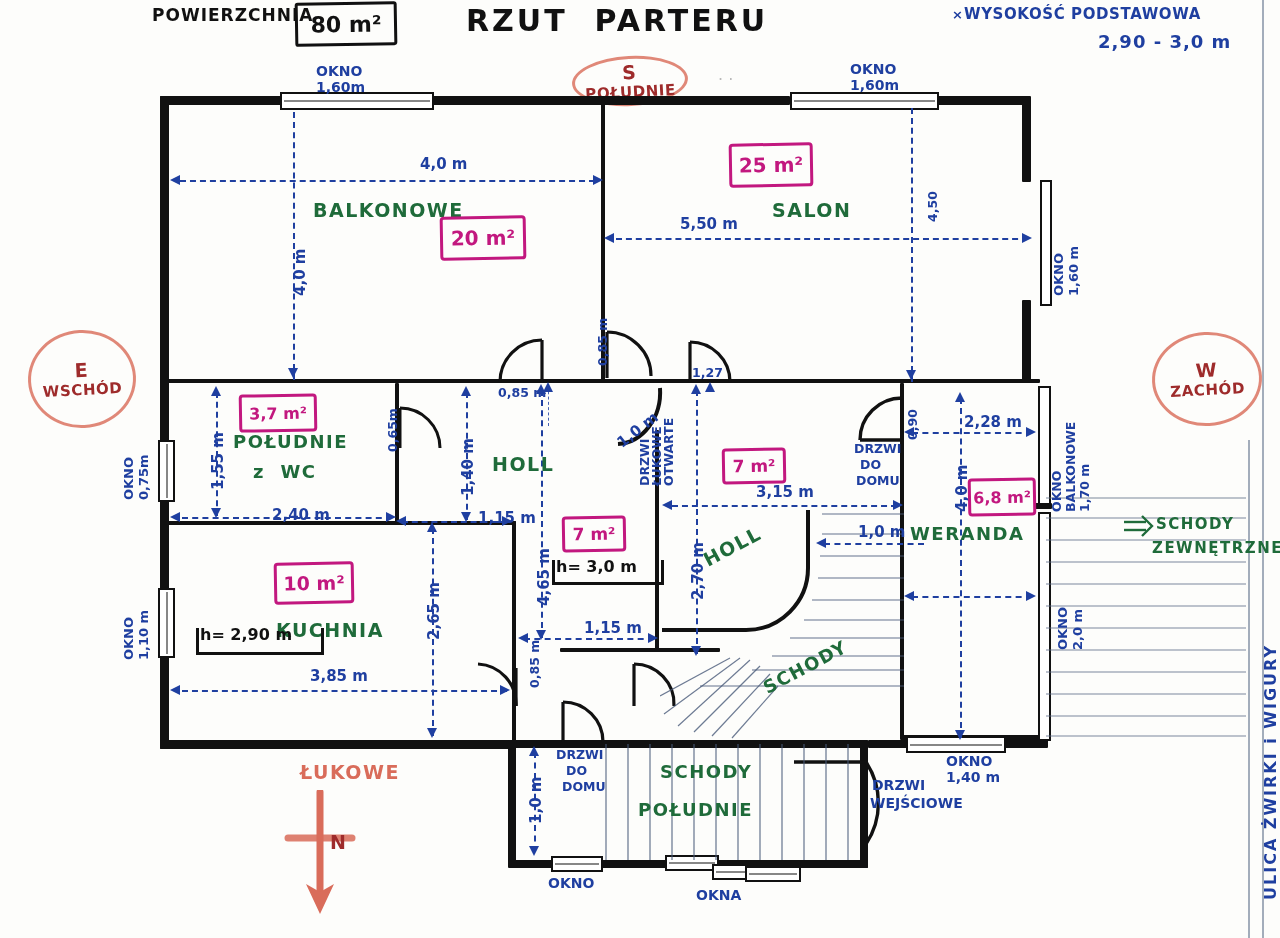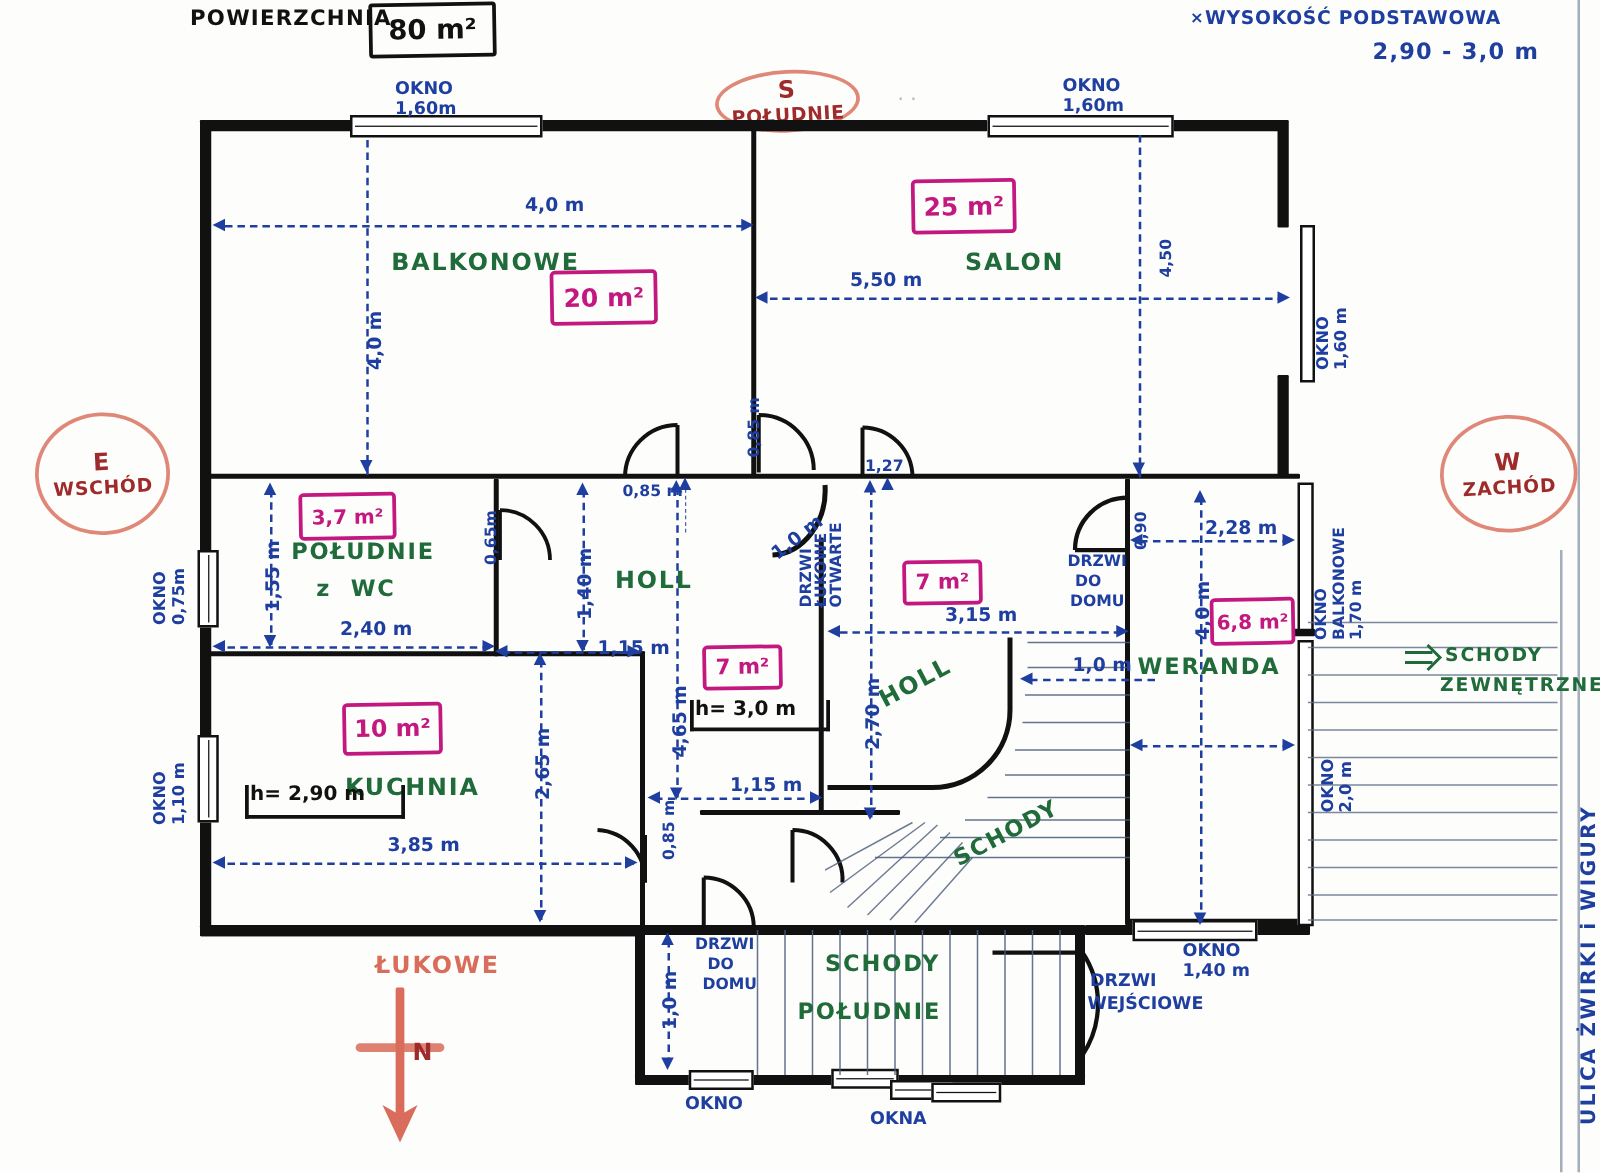--- a/index.html
+++ b/index.html
@@ -82,20 +82,21 @@
 <body>
 
 <div id="sheet">
 
   <div class="lbl hand-l" style="left:152px;top:6px;font-size:17px;color:#111;letter-spacing:1px;">POWIERZCHNIA</div>
 
   <div class="blackbox" style="left:295px;top:2px;width:96px;height:38px;font-size:22px;transform:rotate(-1deg);">
     <span>80 m²</span>
   </div>
 
+  <div class="lbl hand-l" style="left:466px;top:4px;font-size:30px;color:#111;letter-spacing:3px;">RZUT  PARTERU</div>
 
   <div class="lbl lbl-note" style="left:952px;top:8px;font-size:13px;">×</div>
   <div class="lbl lbl-note" style="left:964px;top:6px;font-size:15px;letter-spacing:.6px;">WYSOKOŚĆ PODSTAWOWA</div>
   <div class="lbl lbl-note" style="left:1098px;top:32px;font-size:18px;letter-spacing:1px;">2,90 - 3,0 m</div>
 
   <div class="pageline" style="left:1262px;top:0px;width:1.5px;height:938px;opacity:.55;"></div>
   <div class="pageline" style="left:1248px;top:440px;width:1.5px;height:498px;opacity:.55;"></div>
 
   <div class="lbl lbl-note rot90" style="left:1262px;top:900px;font-size:16px;letter-spacing:2px;">ULICA ŻWIRKI i WIGURY</div>
 
@@ -336,21 +337,21 @@
   <div class="lbl lbl-dim-sm rot90" style="left:926px;top:222px;">4,50</div>
 
   <div class="dimv" style="left:216px;top:392px;height:124px;"></div>
   <div class="arrU" style="left:211px;top:386px;"></div>
   <div class="arrD" style="left:211px;top:508px;"></div>
   <div class="lbl lbl-dim rot90" style="left:210px;top:490px;">1,55 m</div>
 
   <div class="dimh" style="left:182px;top:517px;width:210px;"></div>
   <div class="arrL" style="left:170px;top:512px;"></div>
   <div class="arrR" style="left:386px;top:512px;"></div>
-  <div class="lbl lbl-dim" style="left:272px;top:495px;">2,40 m</div>
+  <div class="lbl lbl-dim" style="left:272px;top:507px;">2,40 m</div>
 
   <div class="lbl lbl-dim-sm rot90" style="left:386px;top:452px;">0,65m</div>
 
   <div class="dimh" style="left:182px;top:690px;width:325px;"></div>
   <div class="arrL" style="left:170px;top:685px;"></div>
   <div class="arrR" style="left:500px;top:685px;"></div>
   <div class="lbl lbl-dim" style="left:310px;top:668px;">3,85 m</div>
 
   <div class="dimv" style="left:432px;top:528px;height:208px;"></div>
   <div class="arrU" style="left:427px;top:522px;"></div>

